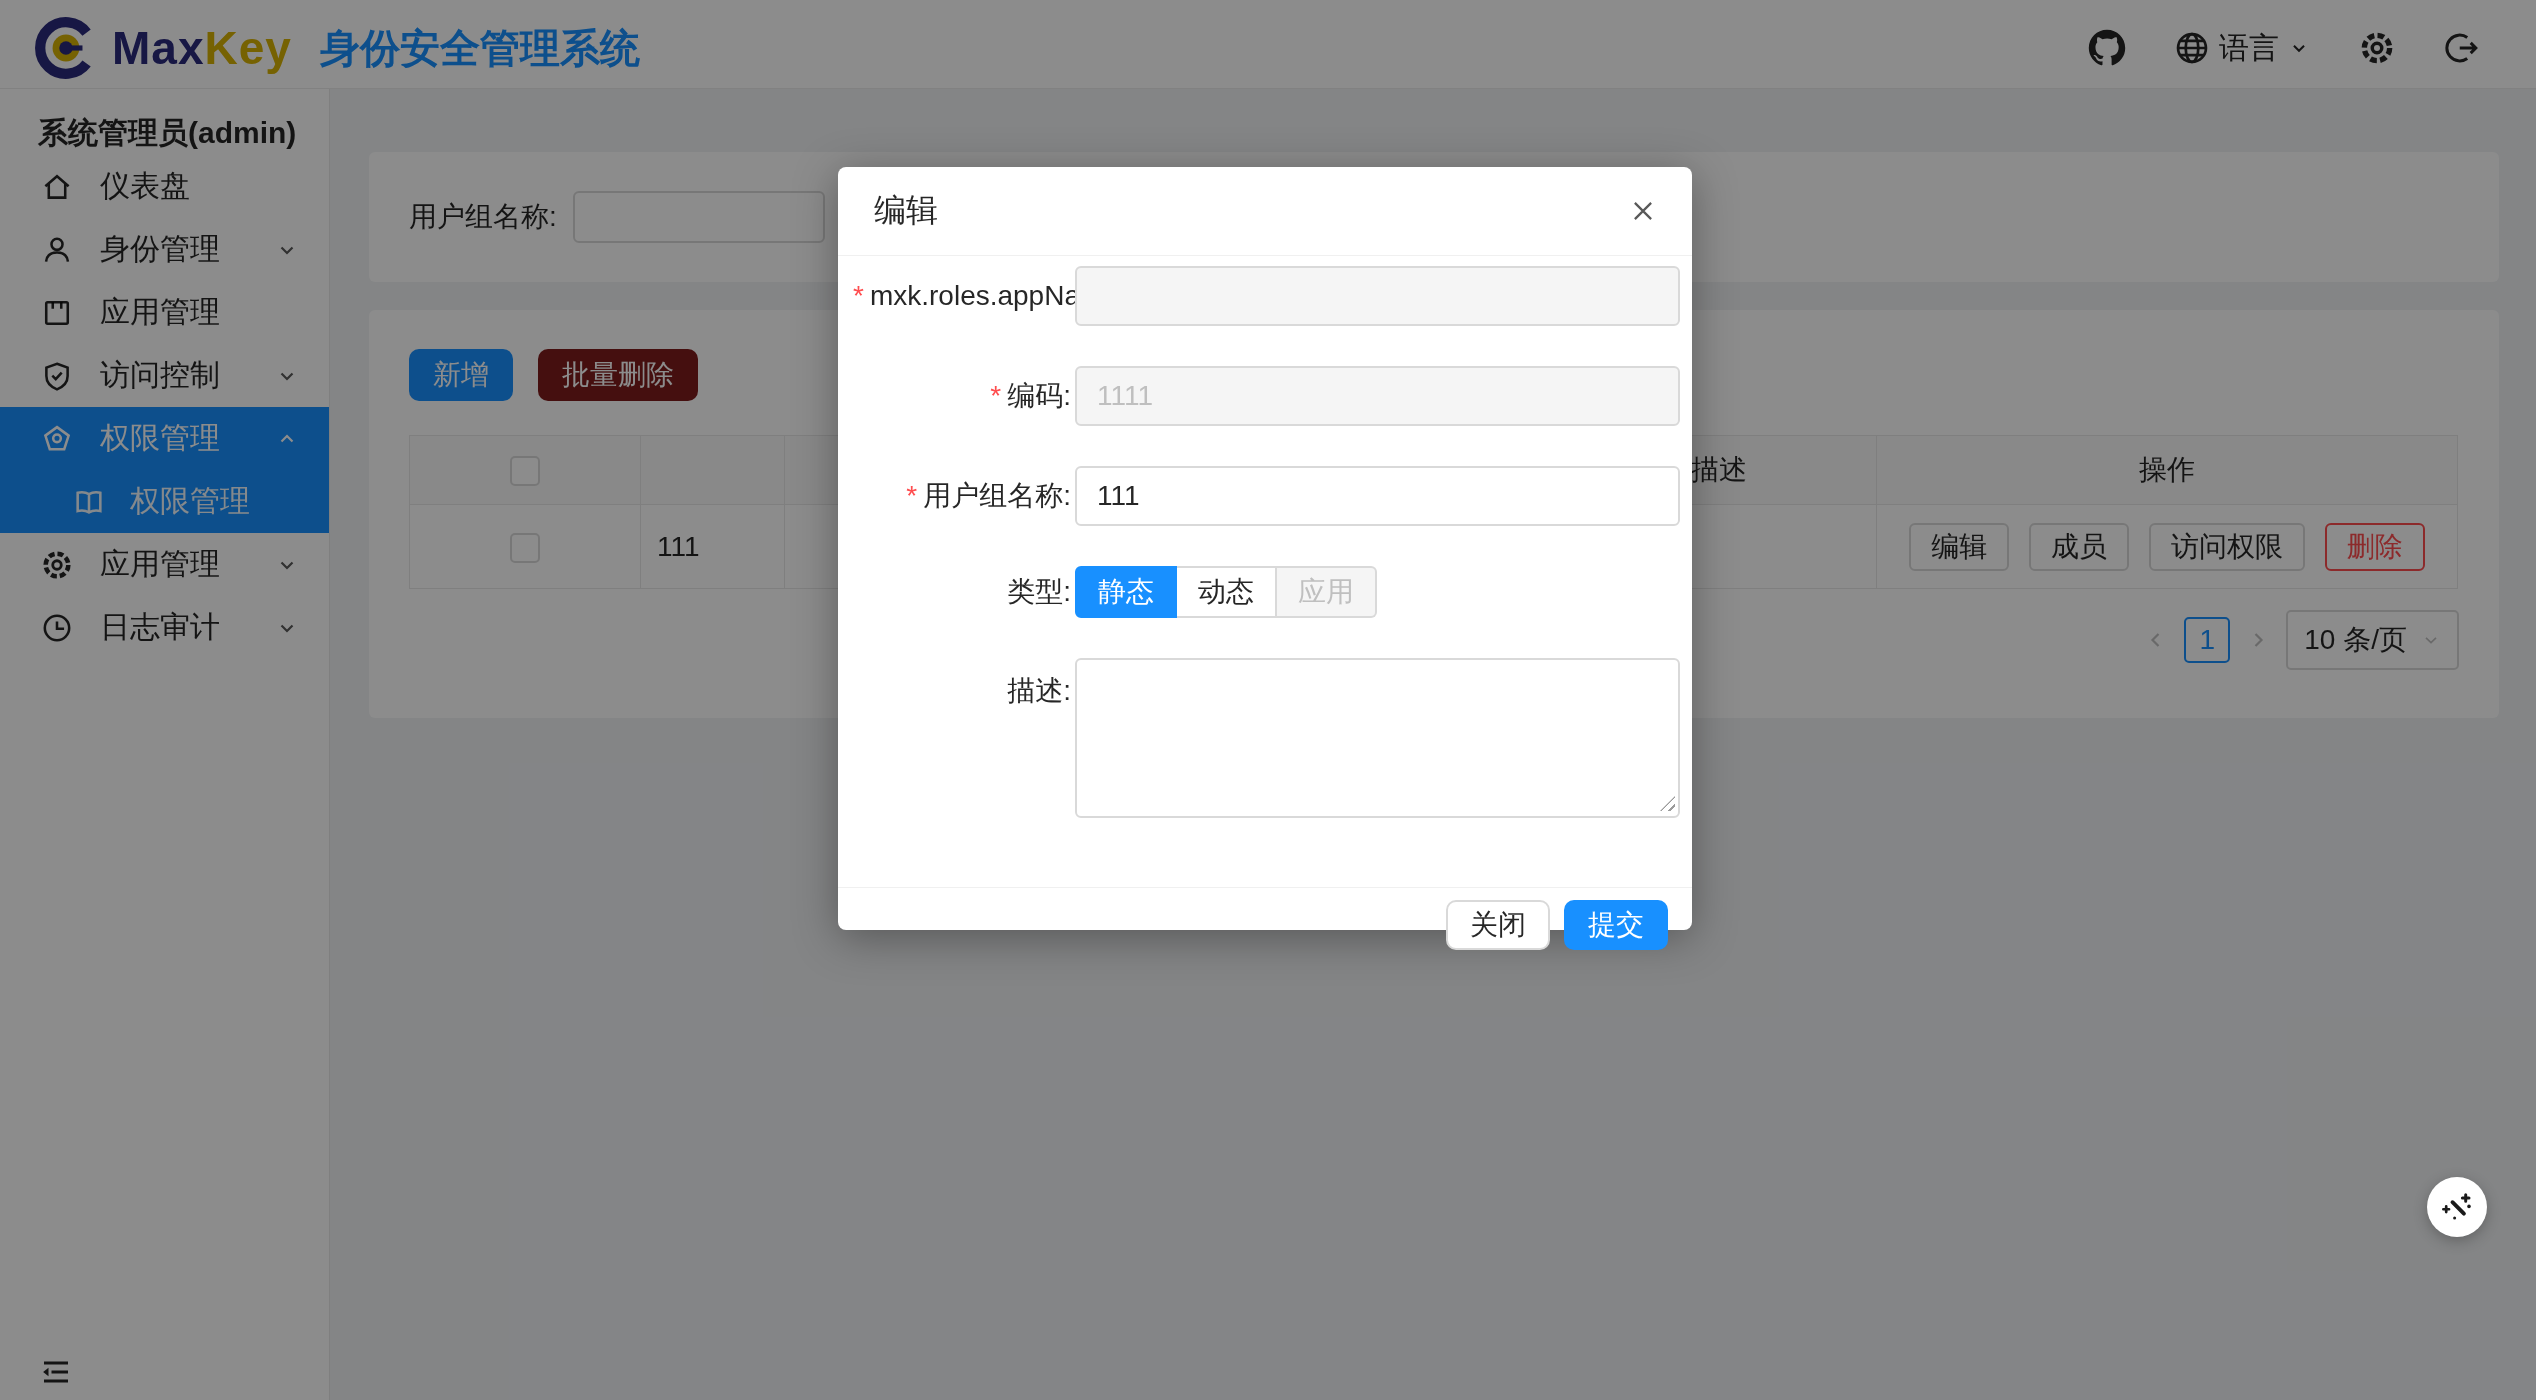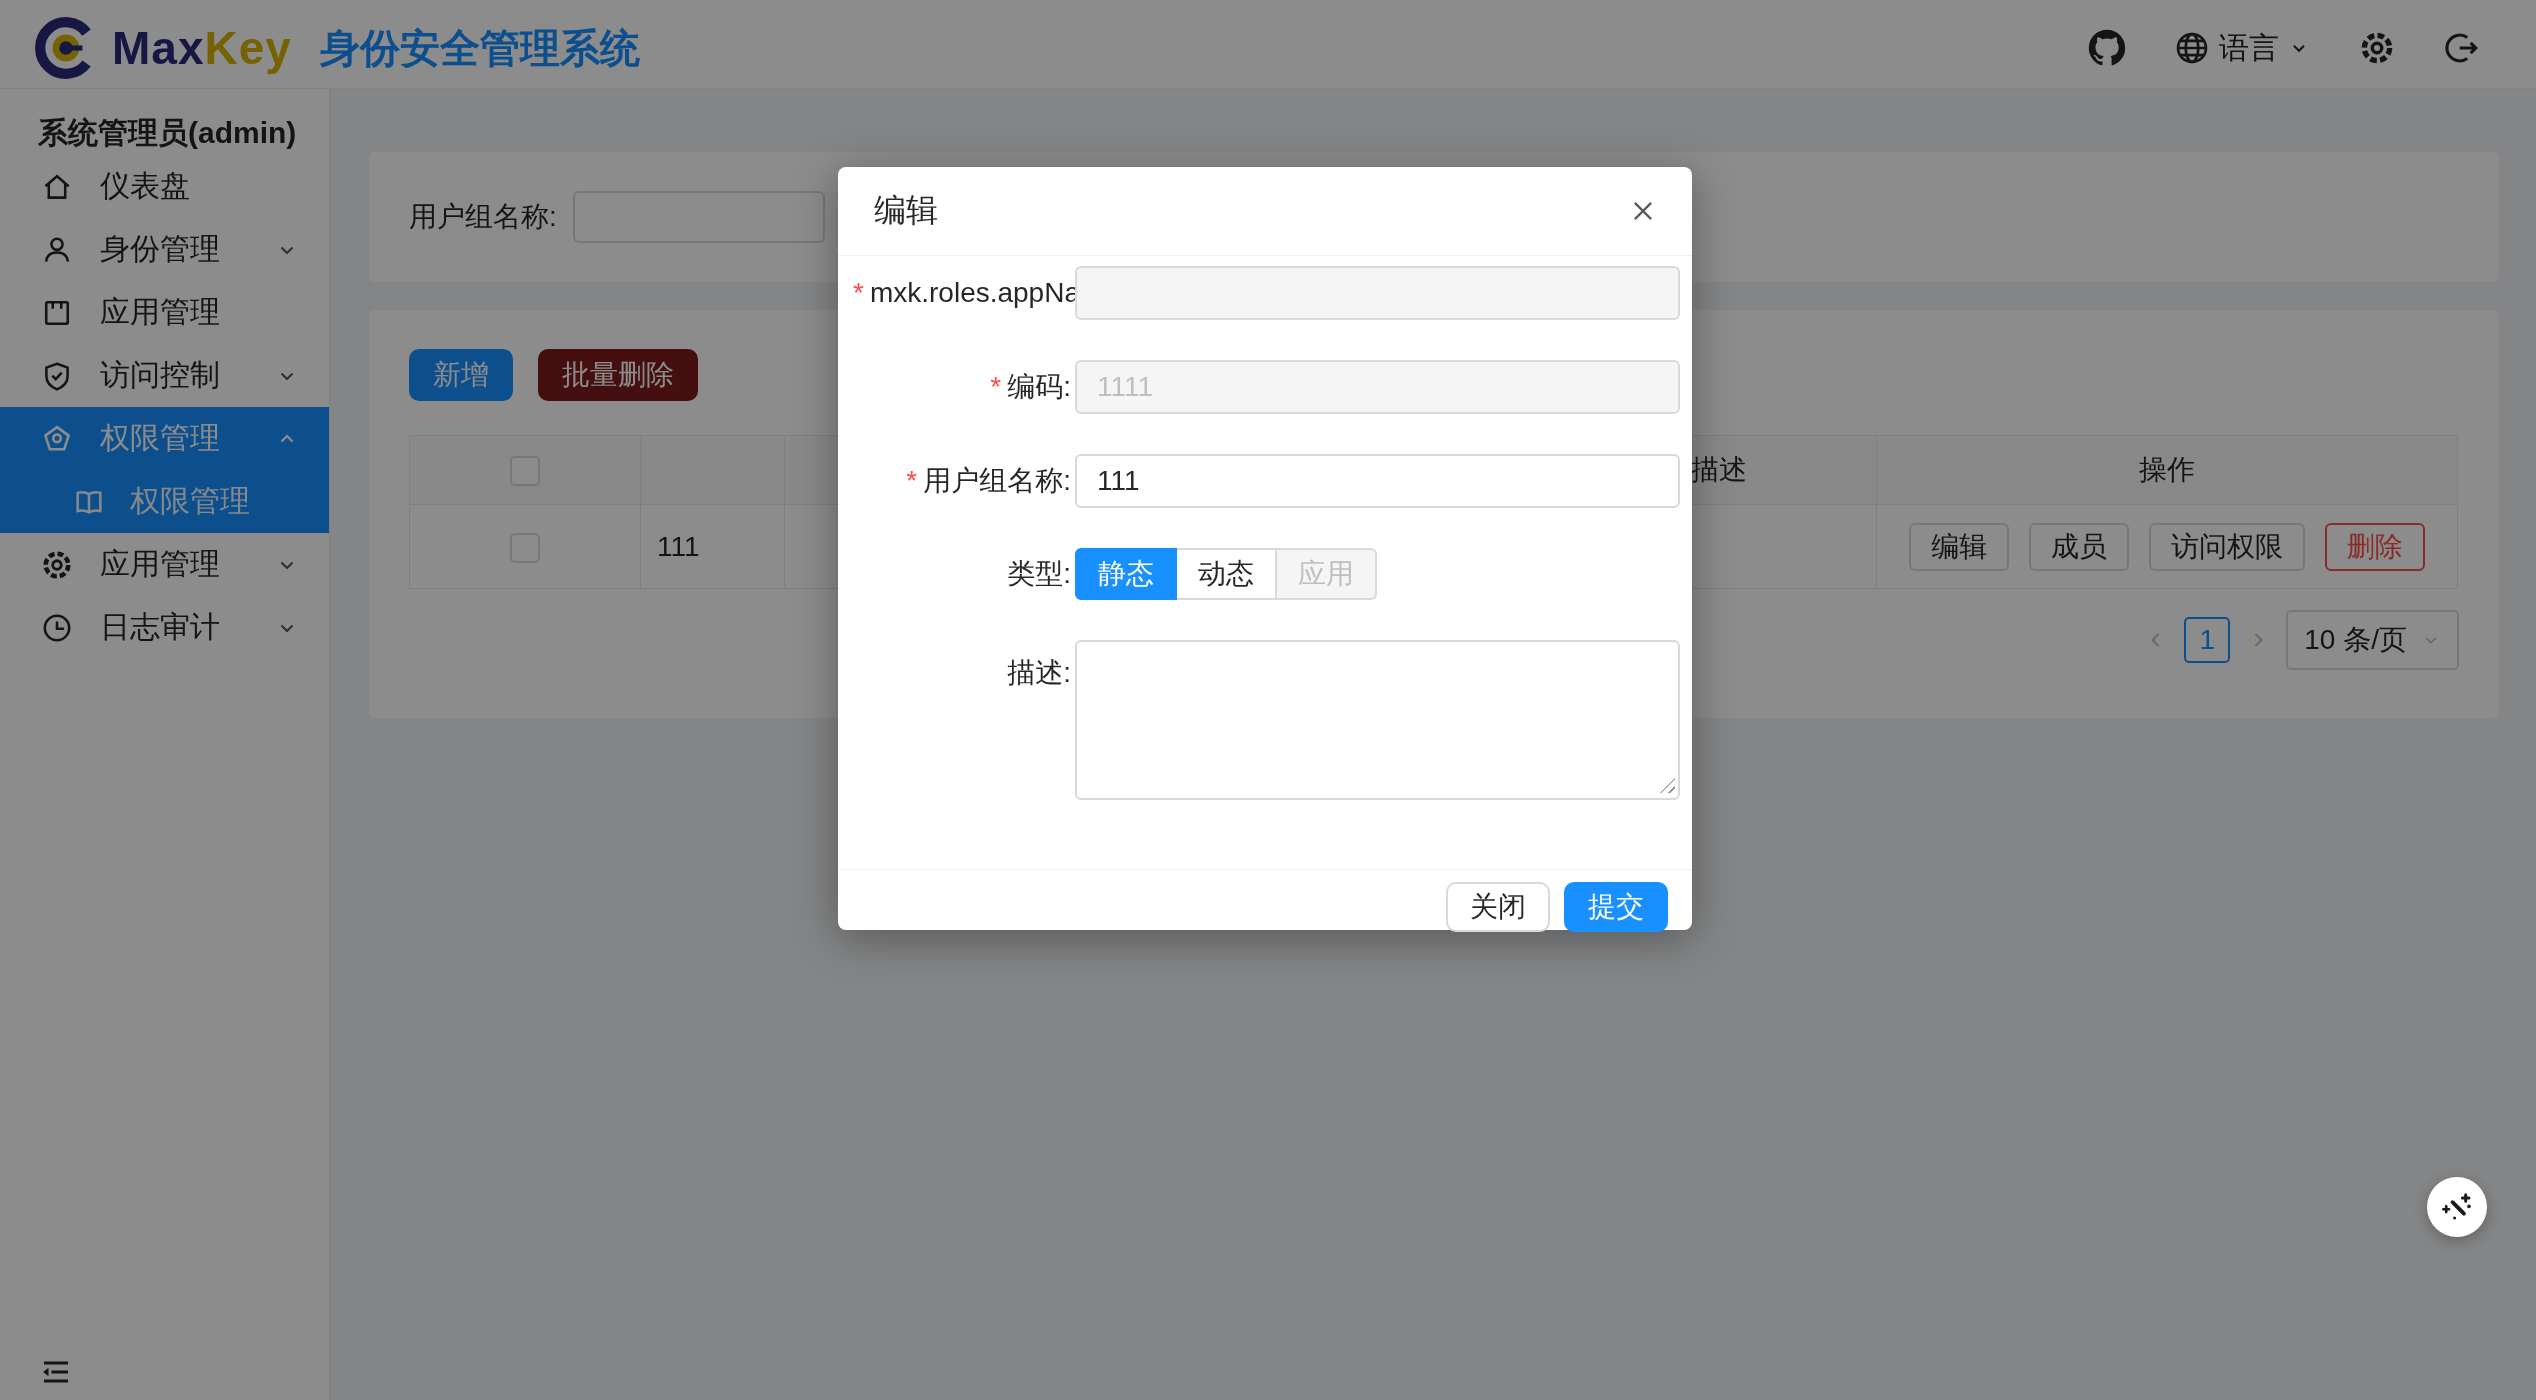--- a/index.html
+++ b/index.html
@@ -82,21 +82,21 @@
   .modal-header{height:89px;min-height:89px;border-bottom:1px solid #f0f0f0;display:flex;
                 align-items:center;justify-content:space-between;padding:0 34px 0 36px;box-sizing:border-box;}
   .modal-title{font-size:32px;font-weight:500;}
   .modal-close{cursor:pointer;color:#595959;}
   .modal-body{flex:1;padding:10px 12px 0 15px;box-sizing:border-box;}
   .form-row{display:flex;align-items:center;margin-bottom:40px;}
   .form-label{width:222px;min-width:222px;text-align:right;font-size:28px;padding-right:4px;
               box-sizing:border-box;white-space:nowrap;}
   .form-label.truncate{text-align:left;padding-right:0;overflow:hidden;}
   .req{color:#ff4d4f;margin-right:6px;}
-  .form-input{flex:1;height:54px;border:2px solid #d9d9d9;border-radius:6px;font-size:28px;
+  .form-input{flex:1;height:60px;border:2px solid #d9d9d9;border-radius:6px;font-size:28px;
               padding:0 20px;box-sizing:border-box;font-family:inherit;color:rgba(0,0,0,.85);min-width:0;}
   .form-input:disabled{background:#f5f5f5;color:#bfbfbf;}
   ::placeholder{color:#bfbfbf;opacity:1;}
   .radio-group{display:flex;}
   .radio-btn{height:52px;padding:0 21px;display:flex;align-items:center;font-size:28px;
              border:2px solid #d9d9d9;background:#fff;box-sizing:border-box;cursor:pointer;}
   .radio-btn.active{background:#1890ff;border-color:#1890ff;color:#fff;border-radius:6px 0 0 6px;}
   .radio-btn.mid{border-left:none;}
   .radio-btn.disabled{background:#f5f5f5;color:#bfbfbf;border-left:none;border-radius:0 6px 6px 0;cursor:not-allowed;}
   .row-top{align-items:flex-start;}

